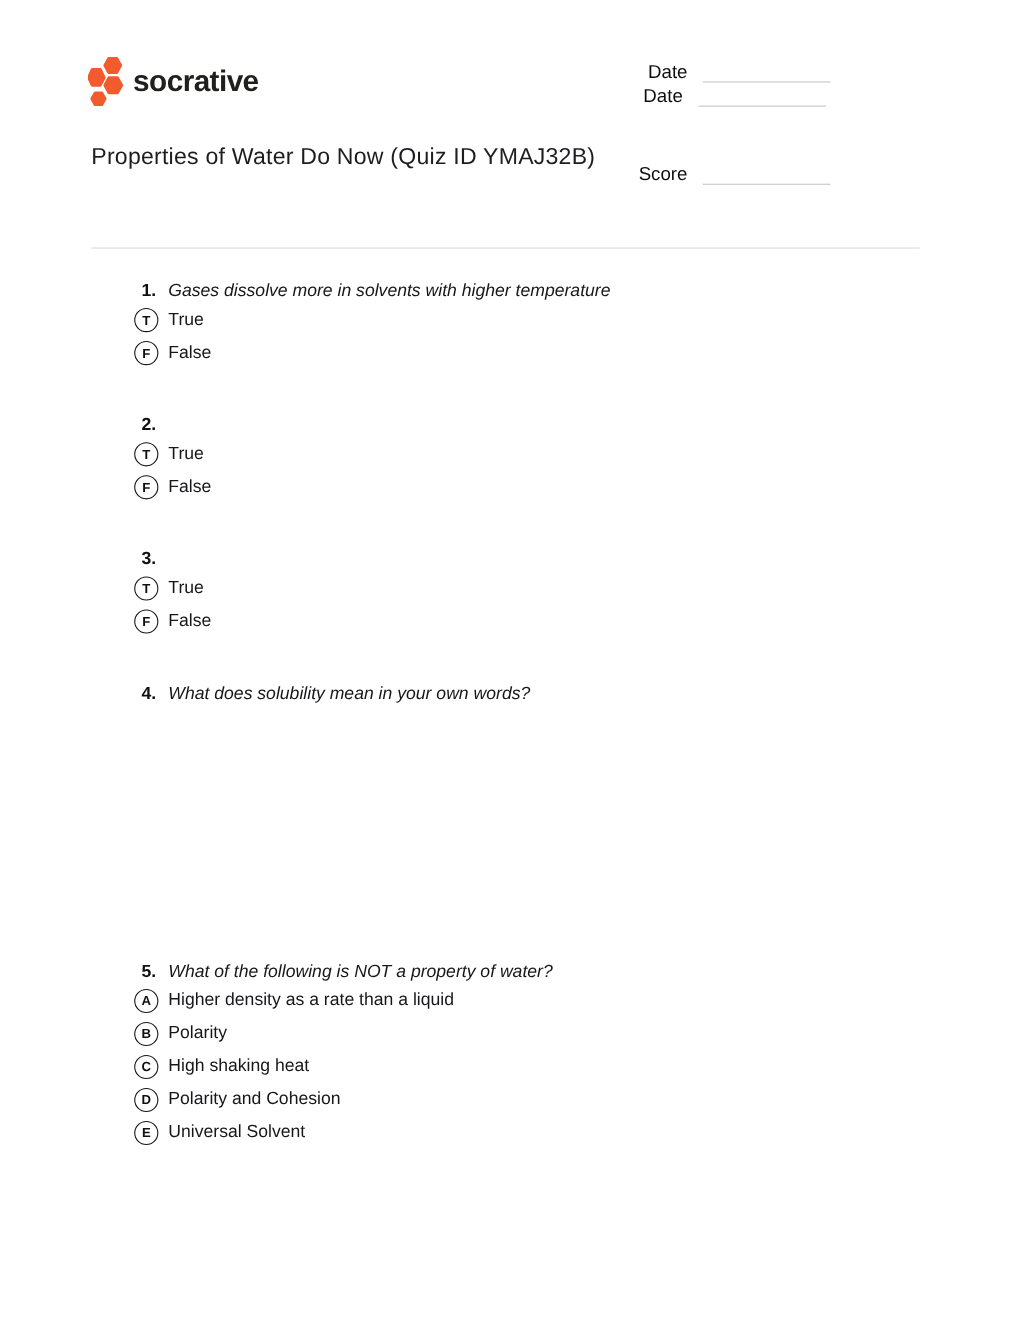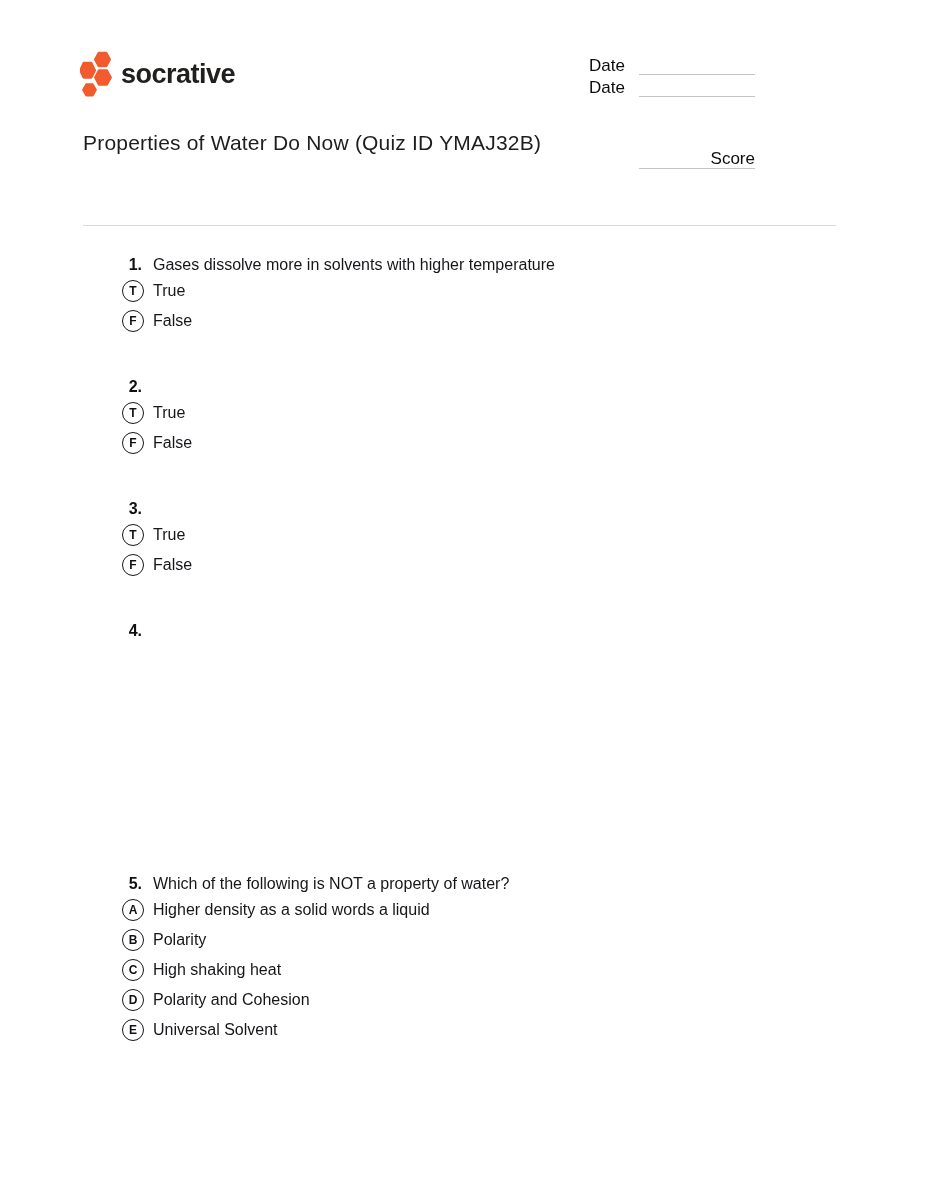--- a/index.html
+++ b/index.html
@@ -28,21 +28,21 @@
     color: #21201E;
     letter-spacing: -0.5px;
     margin-left: 9px;
     line-height: 46px;
   }
 
   
   .fields { position: absolute; top: 57px; right: 81px; }
   .frow { display: flex; align-items: flex-end; justify-content: flex-end; height: 18px; }
   .frow + .frow { margin-top: 4px; justify-content: center; }
-  .frow.score-row { margin-top: 53px; flex-direction: column; }
+  .frow.score-row { margin-top: 53px; }
   .flabel { font-size: 17px; color: #0e0e0e; line-height: 18px; }
   .fline {
     width: 116px;
     height: 16px;
     border-bottom: 1px solid #c5c5c5;
     margin-left: 14px;
   }
 
   
   .title {
@@ -72,21 +72,21 @@
   .qhead { display: flex; }
   .qnum {
     width: 22px; min-width: 22px;
     text-align: right;
     font-weight: 700;
     font-size: 16px;
     line-height: 22px;
     color: #101014;
     margin-right: 11px;
   }
-  .qtext { font-size: 16px; line-height: 22px; color: #17171b; }
+  .qtext { font-size: 16px; line-height: 22px; color: #17171b; font-style: italic; }
   .opt { display: flex; align-items: center; margin-top: 8px; margin-left: 2px; }
   .opt.first { margin-top: 4px; }
   .bubble {
     box-sizing: content-box;
     width: 20px; height: 20px;
     border: 1.5px solid #17171b;
     border-radius: 50%;
     display: flex; align-items: center; justify-content: center;
     font-size: 12px; font-weight: 700; color: #101014;
     flex: none;
@@ -170,31 +170,32 @@
       </div>
       <div class="opt">
         <span class="bubble">F</span>
         <span class="olabel">False</span>
       </div>
     </div>
 
     <div class="q">
       <div class="qhead">
         <span class="qnum">4.</span>
+        <span class="qtext">What does solubility mean in your own words?</span>
       </div>
     </div>
 
     <div class="q answer-gap">
       <div class="qhead">
         <span class="qnum">5.</span>
-        <span class="qtext">Which of the following is NOT a property of water?</span>
+        <span class="qtext">What of the following is NOT a property of water?</span>
       </div>
       <div class="opt first">
         <span class="bubble">A</span>
-        <span class="olabel">Higher density as a solid words a liquid</span>
+        <span class="olabel">Higher density as a rate than a liquid</span>
       </div>
       <div class="opt">
         <span class="bubble">B</span>
         <span class="olabel">Polarity</span>
       </div>
       <div class="opt">
         <span class="bubble">C</span>
         <span class="olabel">High shaking heat</span>
       </div>
       <div class="opt">

